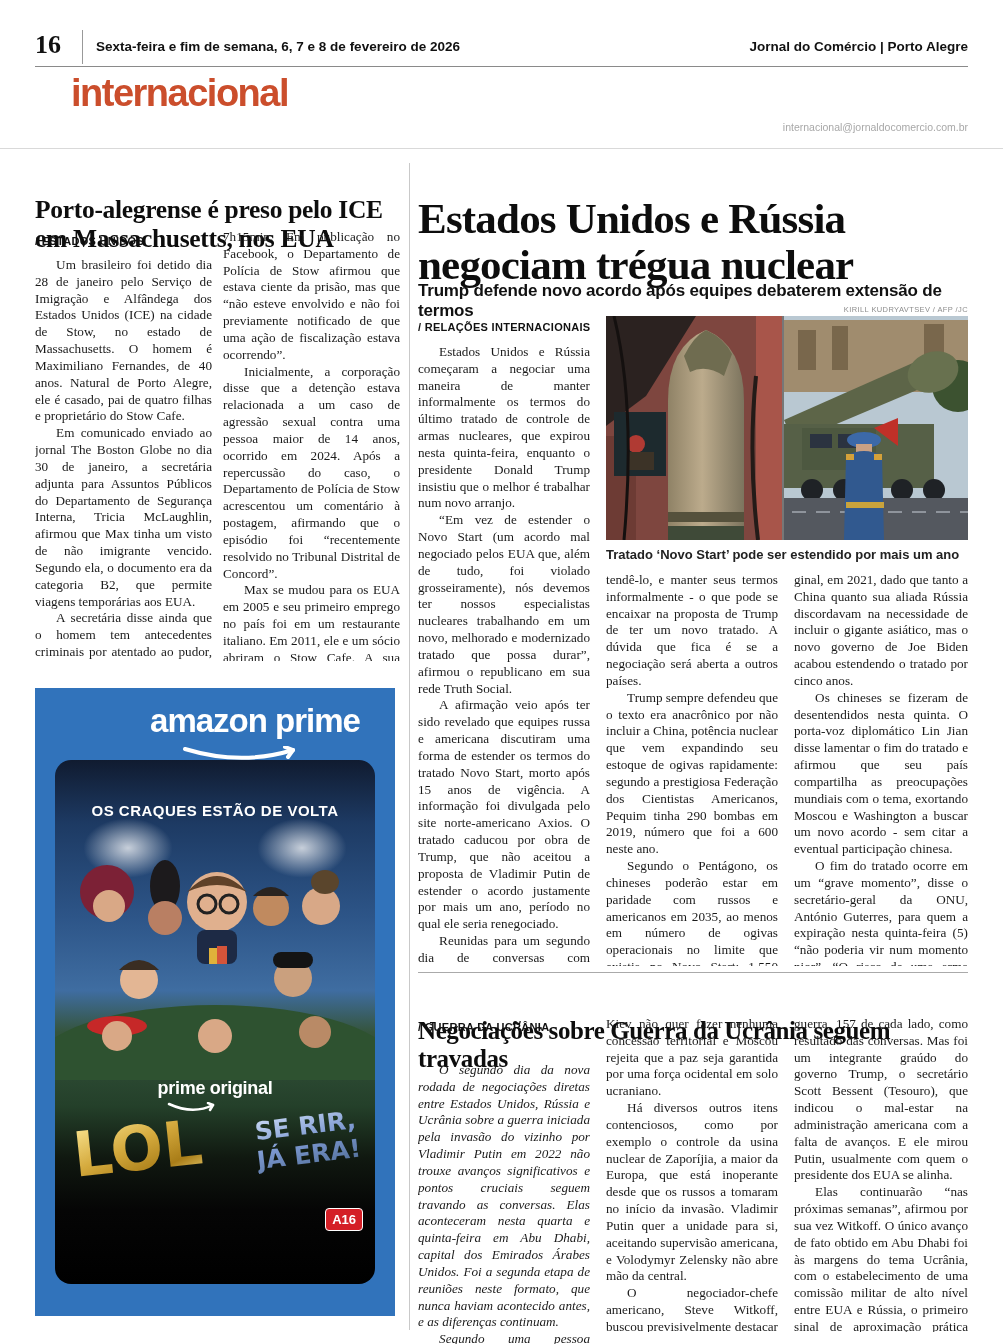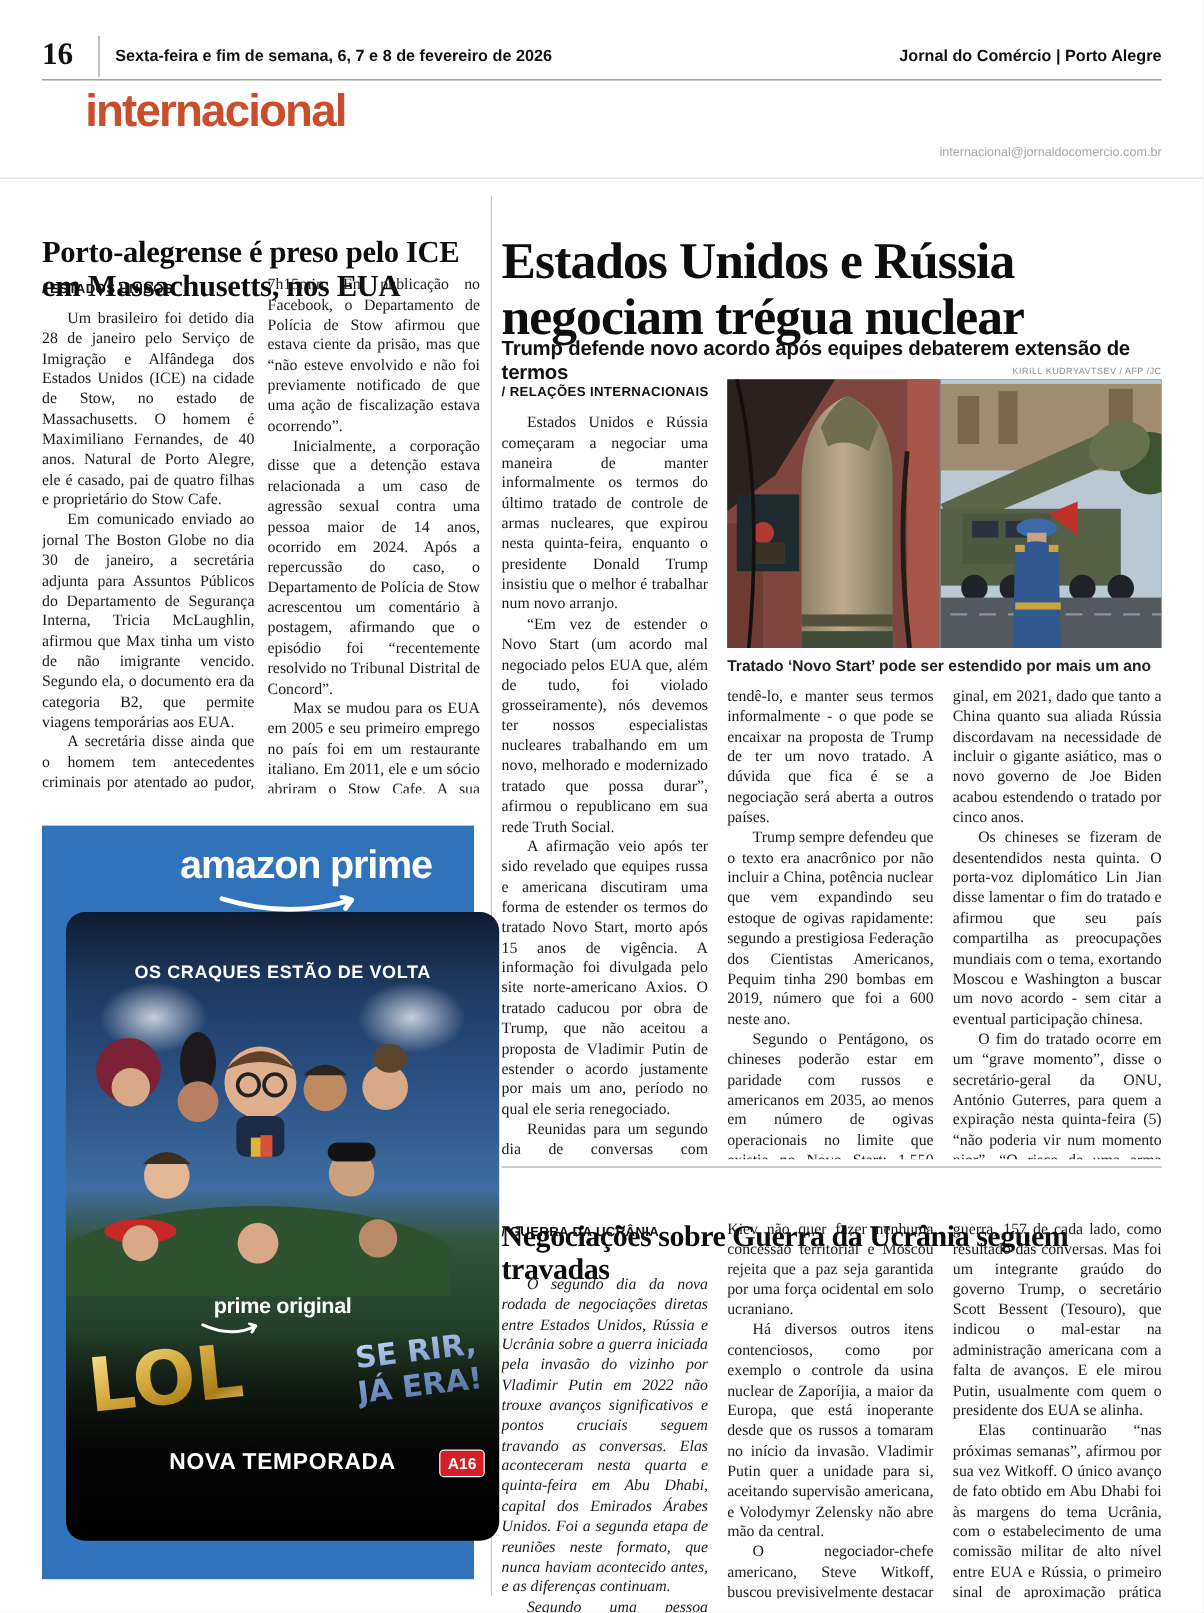--- a/index.html
+++ b/index.html
@@ -50,21 +50,21 @@
   .bottom-col1{left:418px;top:1062px;width:172px;height:286px;font-style:italic;}
   .bottom-col2{left:606px;top:1016px;width:172px;height:316px;}
   .bottom-col3{left:794px;top:1016px;width:174px;height:316px;}
 
   
   .ad{left:35px;top:688px;width:360px;height:628px;background:#3173bb;}
   .ad-logo{position:absolute;left:0;top:14px;width:100%;text-align:center;color:#fff;
            font-size:33px;font-weight:800;letter-spacing:-1px;margin-left:40px;}
   .ad-logo .smile{position:absolute;left:106px;top:44px;}
   .ad-poster{position:absolute;left:20px;top:72px;width:320px;height:524px;border-radius:16px;overflow:hidden;
-             background:linear-gradient(180deg,#101b30 0%,#1d3a63 12%,#2d5588 30%,#3f6da1 44%,#35543c 52%,#24402a 66%,#101810 76%,#050505 86%,#000 100%);padding-left:41px;}
+             background:linear-gradient(180deg,#101b30 0%,#1d3a63 12%,#2d5588 30%,#3f6da1 44%,#35543c 52%,#24402a 66%,#101810 76%,#050505 86%,#000 100%);}
   .ad-light{position:absolute;width:90px;height:60px;border-radius:50%;
             background:radial-gradient(ellipse at center,rgba(255,255,255,.75),rgba(255,255,255,0) 70%);}
   .ad-tagline{position:absolute;left:0;top:42px;width:100%;text-align:center;color:#fff;
               font-size:15px;font-weight:800;letter-spacing:.5px;}
   .ad-crowd{position:absolute;left:0;top:70px;}
   .ad-prime-original{position:absolute;left:0;top:318px;width:100%;text-align:center;color:#fff;
                      font-size:18px;font-weight:700;letter-spacing:-.3px;}
   .ad-prime-original .smile{position:absolute;left:112px;top:24px;}
   .ad-lol{position:absolute;left:18px;top:352px;font-size:62px;font-weight:900;transform:rotate(-6deg);
           font-family:"DejaVu Sans",sans-serif;
@@ -252,18 +252,17 @@
         <svg class="smile" width="52" height="12" viewBox="0 0 52 12">
           <path d="M2 2 Q26 13 46 3" stroke="#fff" stroke-width="2.5" fill="none" stroke-linecap="round"></path>
           <path d="M46 3 L41 1 M46 3 L43 8" stroke="#fff" stroke-width="2.5" fill="none" stroke-linecap="round"></path>
         </svg>
       </div>
       <div class="ad-lol">LOL</div>
       <div class="ad-serir">
         <div>SE RIR,</div>
         <div>JÁ ERA!</div>
       </div>
-      <div class="ad-season">NOVA TEMPORADA</div>
       <div class="ad-rating">A16</div>
     </div>
   </div>
 
 </div>
 
 </body></html>

